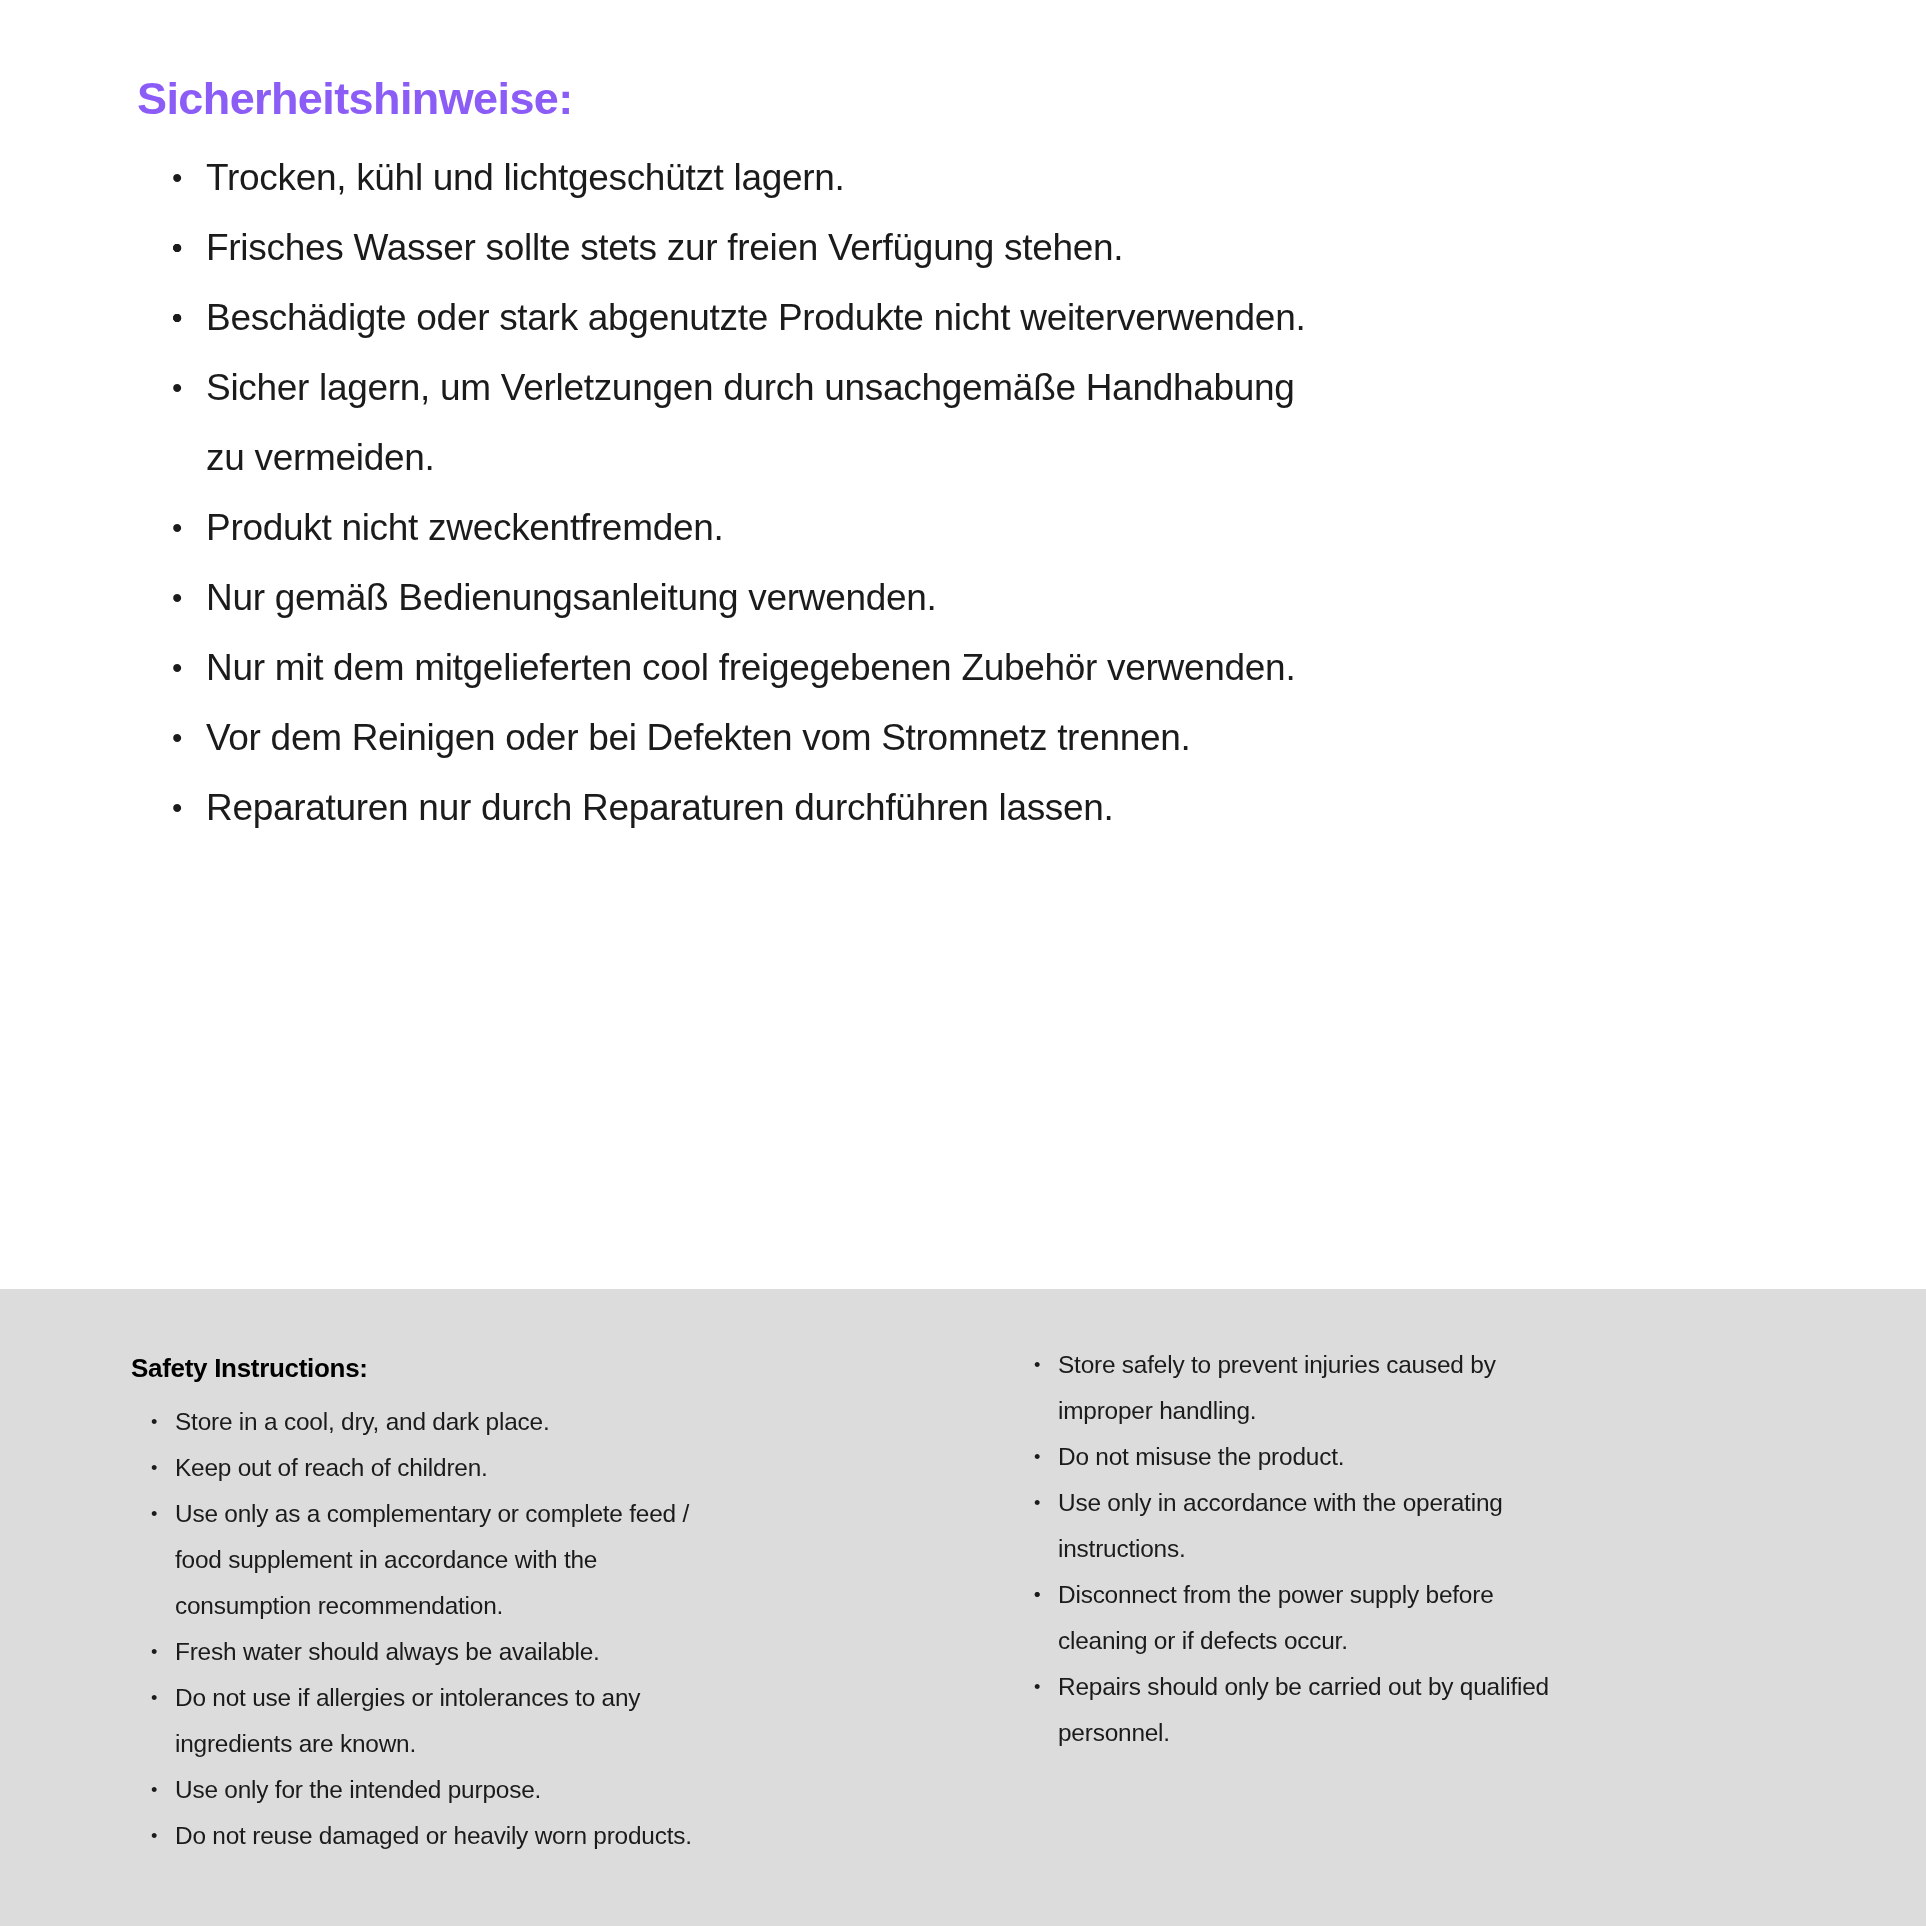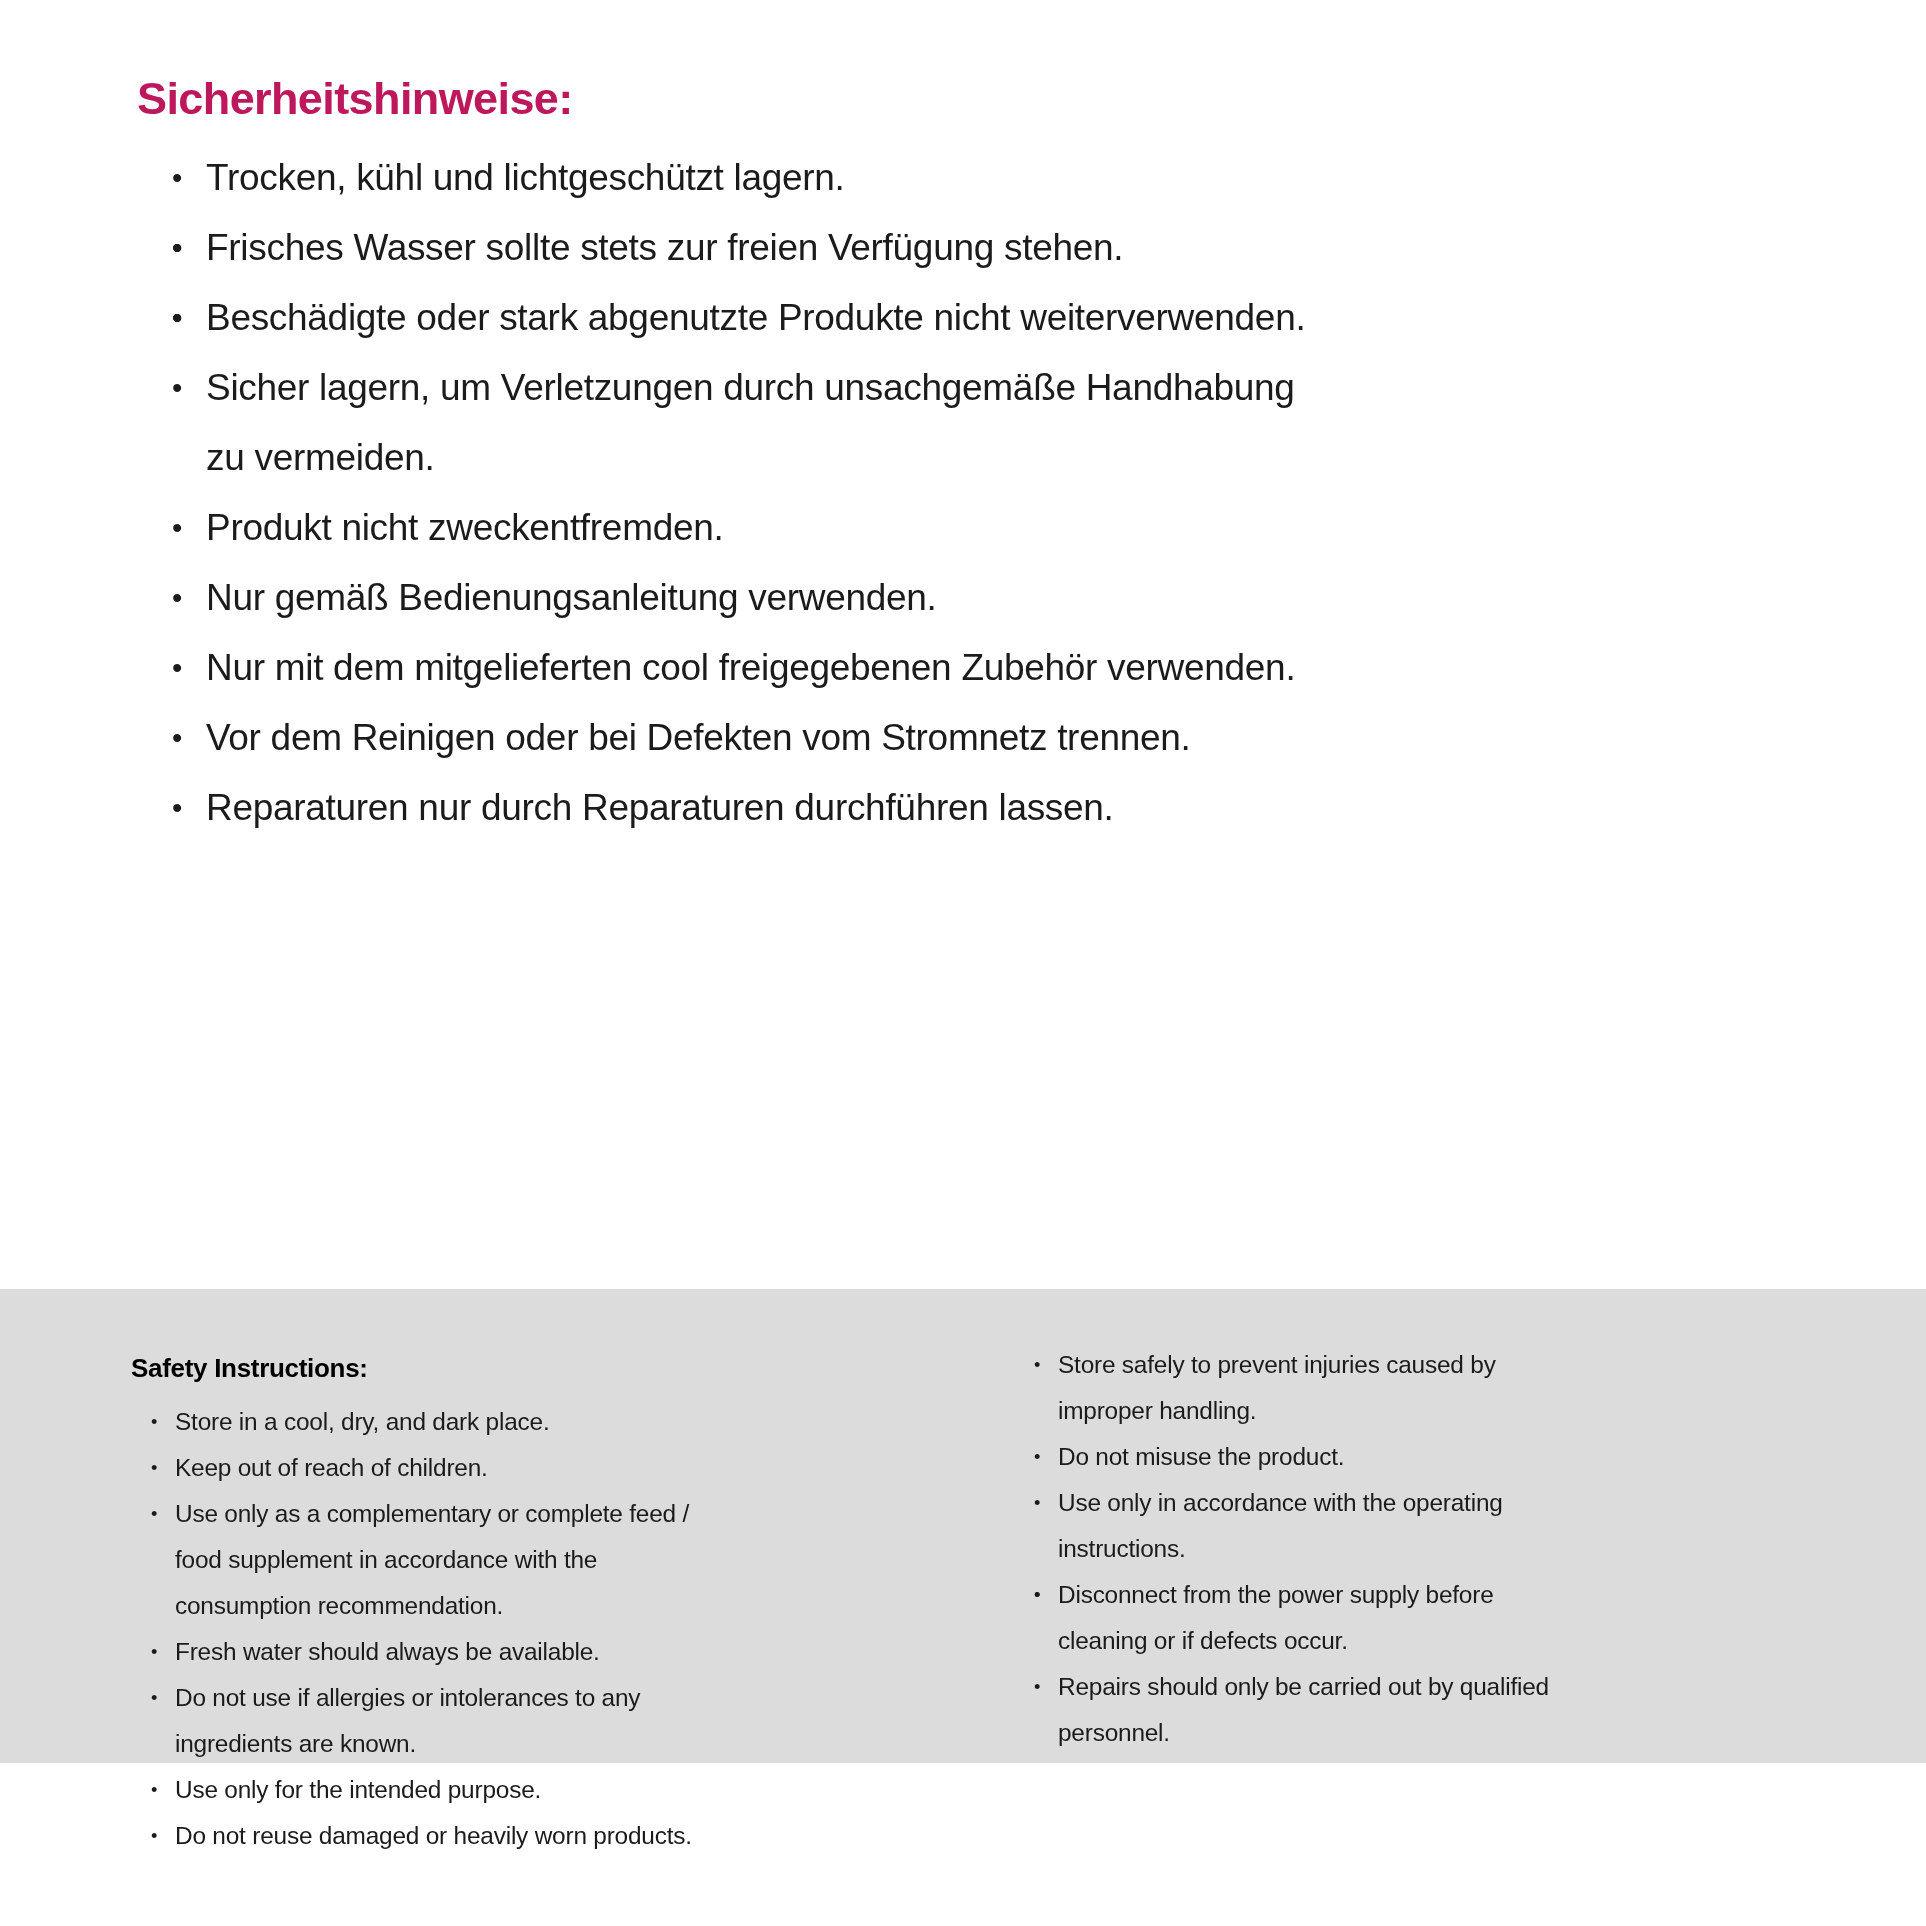--- a/index.html
+++ b/index.html
@@ -25,21 +25,21 @@
     position: absolute;
     left: 137px;
     top: 72px;
     width: 1708px;
   }
   .de-heading {
     margin: 0;
     font-size: 45px;
     line-height: 54px;
     font-weight: 700;
-    color: #be185d;
+    color: #8b5cf6;
     letter-spacing: -0.6px;
   }
   .de-list {
     list-style: none;
     margin: 16.7px 0 0 0;
     padding: 0;
     font-size: 37px;
     line-height: 70px;
     letter-spacing: -0.3px;
   }
@@ -53,21 +53,21 @@
     top: 0;
     font-size: 0.8em;
   }
 
   
   .en-band {
     position: absolute;
     left: 0;
     top: 1289px;
     width: 1926px;
-    height: 474px;
+    height: 638px;
     background: #dcdcdc;
   }
   .en-col-left {
     position: absolute;
     left: 131px;
     top: 63px;
     width: 880px;
   }
   .en-heading {
     margin: 0 0 15.4px 0;

